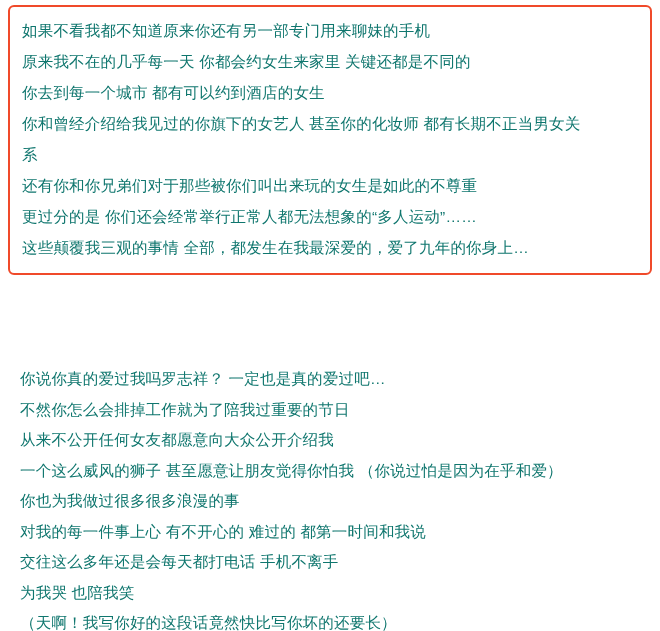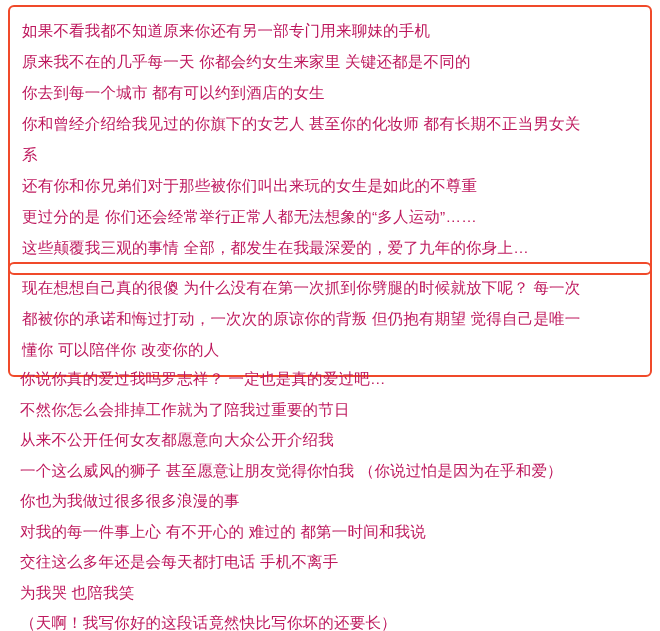--- a/index.html
+++ b/index.html
@@ -24,21 +24,21 @@
   .block {
     box-sizing: border-box;
   }
   .highlight {
     border: 2px solid #f04a2a;
     border-radius: 6px;
   }
   .para {
     font-size: 15.5px;
     line-height: 31px;
-    color: #be185d;
+    color: #0f766e;
     white-space: pre-wrap;
     letter-spacing: 0.2px;
   }
   
   #block-one {
     position: absolute;
     left: 8px;
     top: 5px;
     width: 644px;
     padding: 8px 12px 10px 12px;
@@ -71,25 +71,20 @@
     <div class="para">如果不看我都不知道原来你还有另一部专门用来聊妹的手机
 原来我不在的几乎每一天 你都会约女生来家里 关键还都是不同的
 你去到每一个城市 都有可以约到酒店的女生
 你和曾经介绍给我见过的你旗下的女艺人 甚至你的化妆师 都有长期不正当男女关
 系
 还有你和你兄弟们对于那些被你们叫出来玩的女生是如此的不尊重
 更过分的是 你们还会经常举行正常人都无法想象的“多人运动”……
 这些颠覆我三观的事情 全部，都发生在我最深爱的，爱了九年的你身上…</div>
   </div>
 
-  <div class="block highlight" id="block-two">
-    <div class="para">现在想想自己真的很傻 为什么没有在第一次抓到你劈腿的时候就放下呢？ 每一次
-都被你的承诺和悔过打动，一次次的原谅你的背叛 但仍抱有期望 觉得自己是唯一
-懂你 可以陪伴你 改变你的人</div>
-  </div>
 
   <div class="block" id="block-three">
     <div class="para">你说你真的爱过我吗罗志祥？ 一定也是真的爱过吧…
 不然你怎么会排掉工作就为了陪我过重要的节日
 从来不公开任何女友都愿意向大众公开介绍我
 一个这么威风的狮子 甚至愿意让朋友觉得你怕我 （你说过怕是因为在乎和爱）
 你也为我做过很多很多浪漫的事
 对我的每一件事上心 有不开心的 难过的 都第一时间和我说
 交往这么多年还是会每天都打电话 手机不离手
 为我哭 也陪我笑

